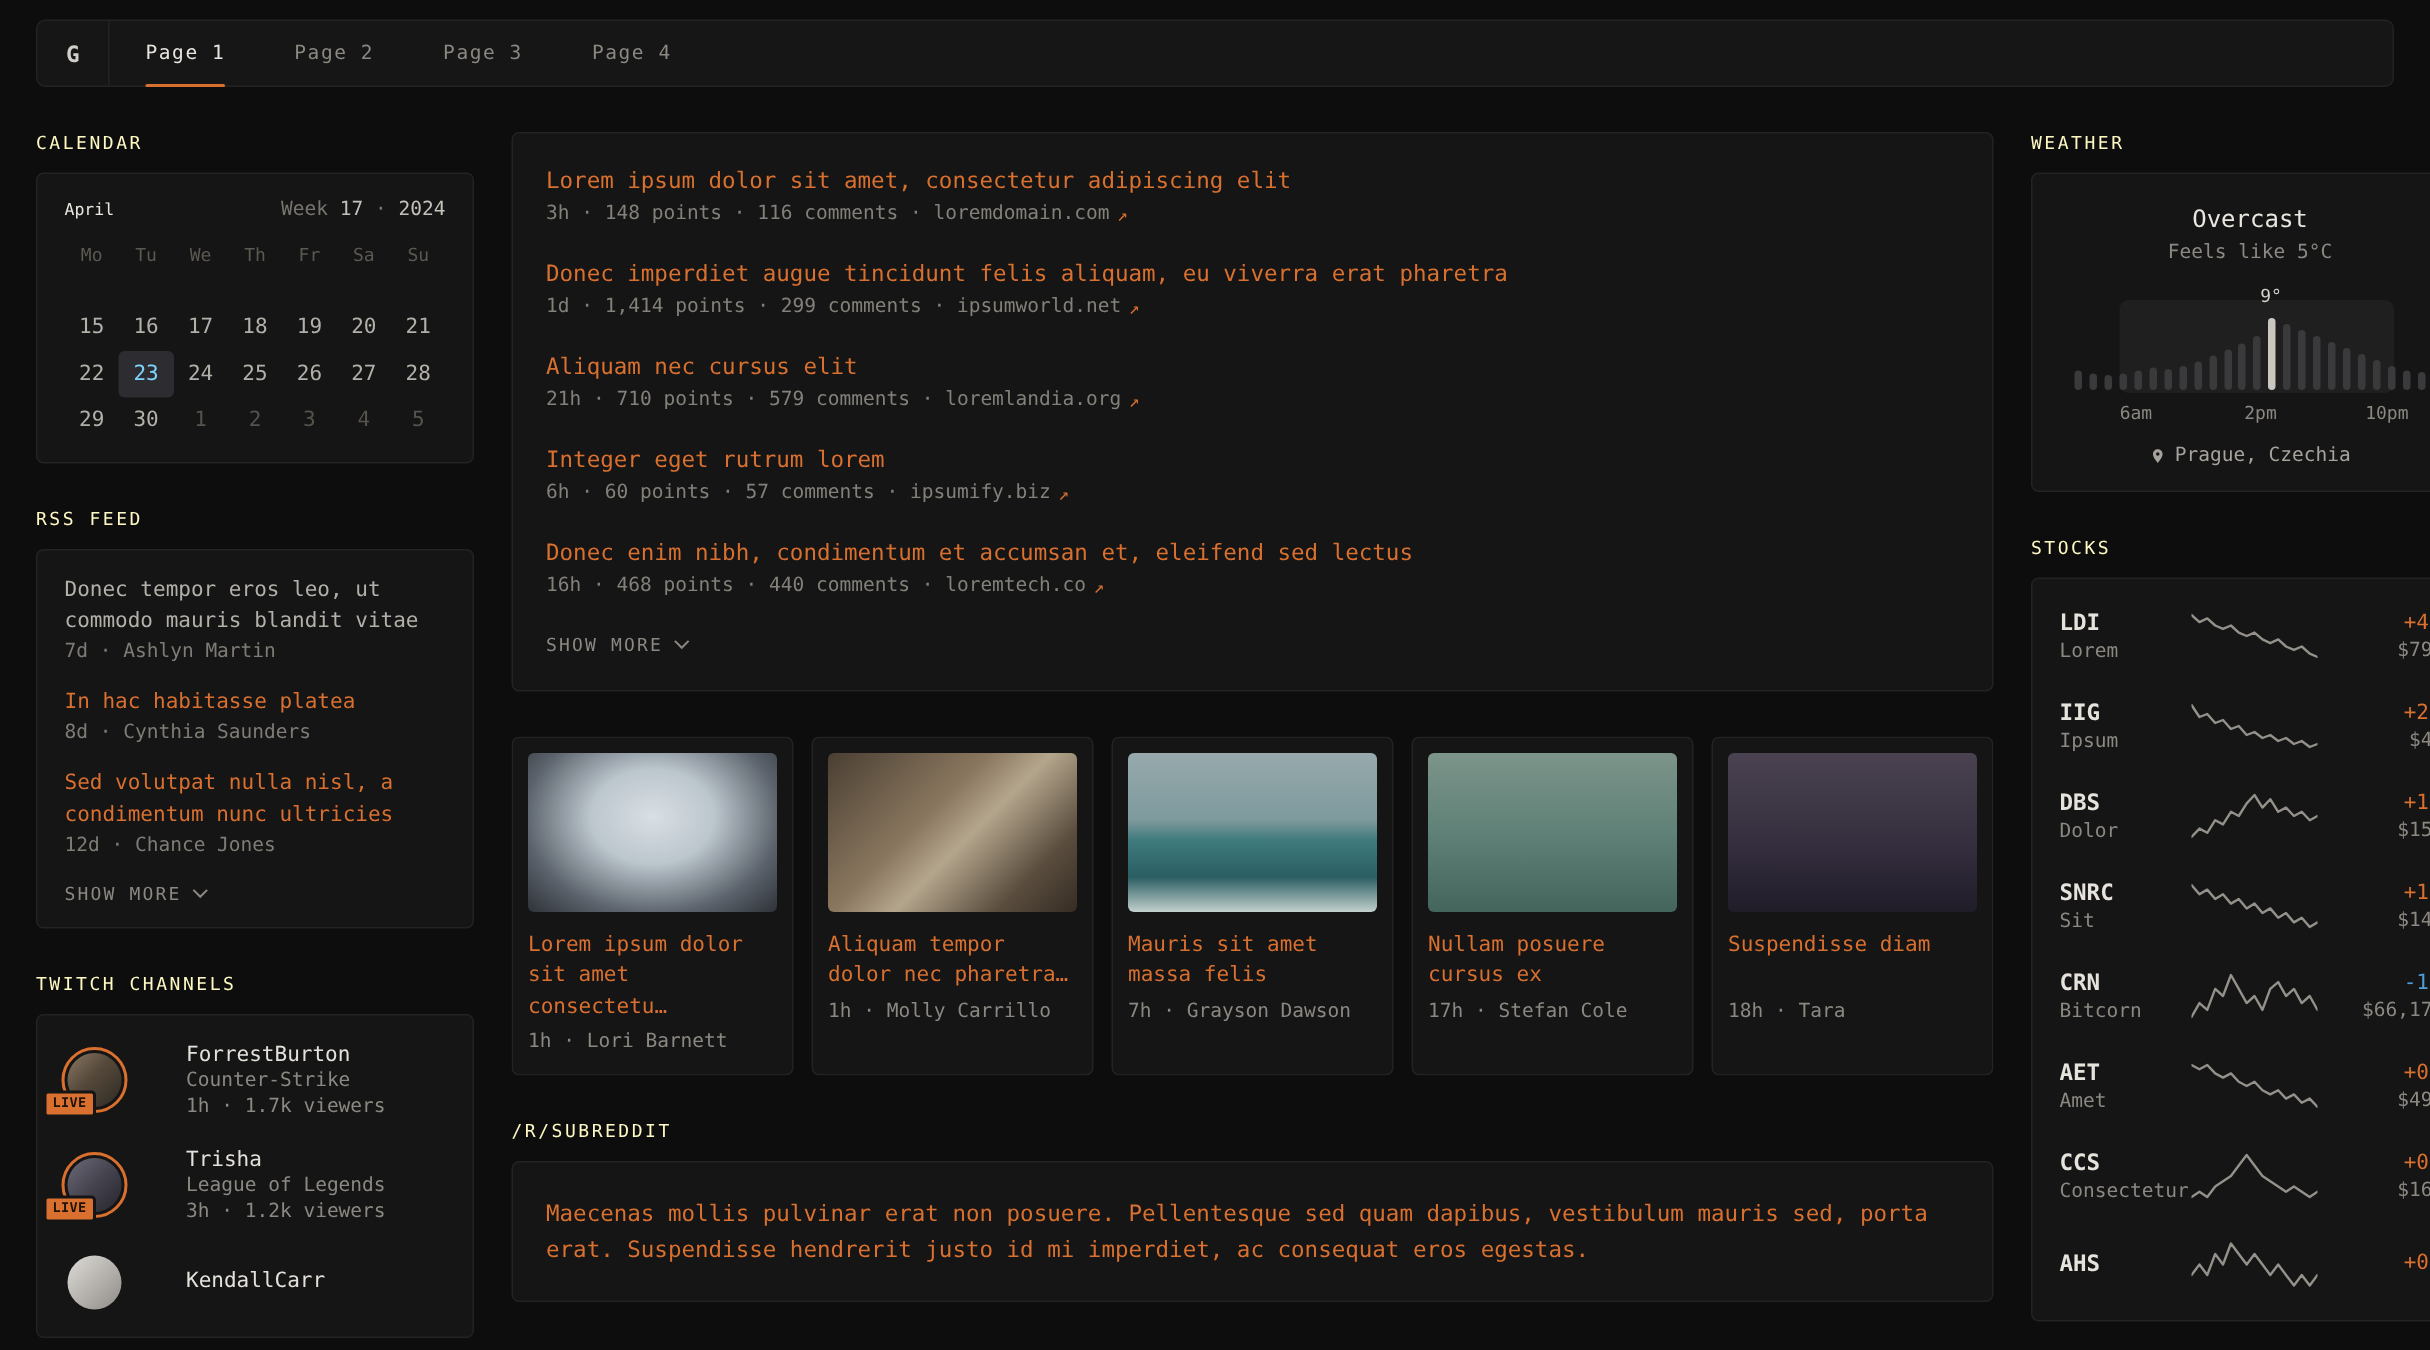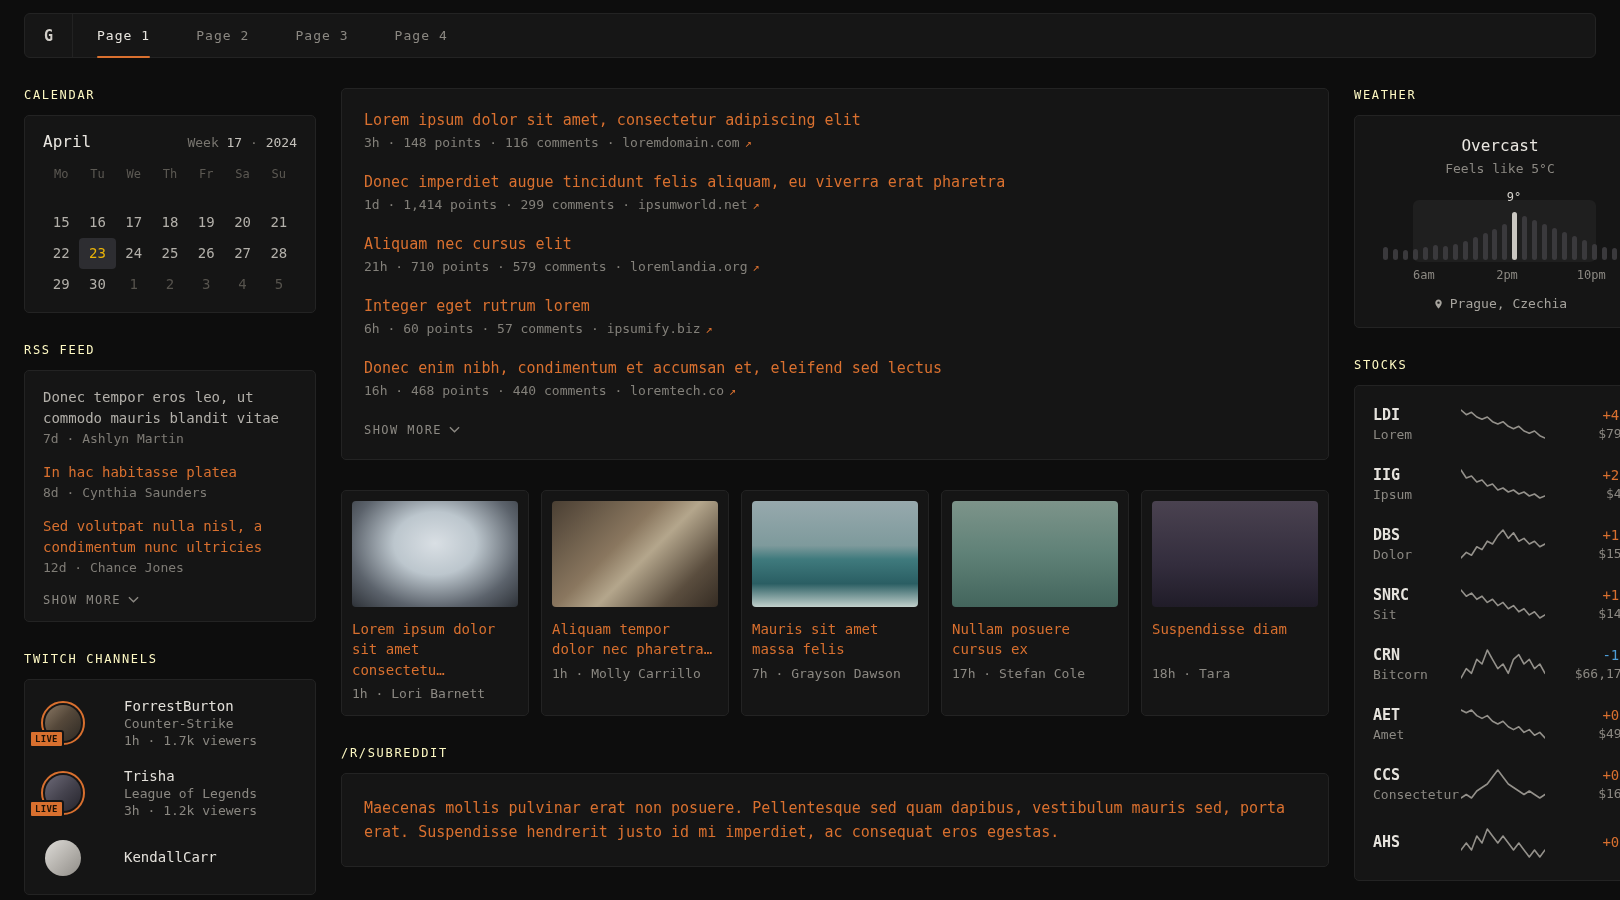--- a/index.html
+++ b/index.html
@@ -22,27 +22,27 @@
 
   
   .main { display:grid; grid-template-columns:292px 1fr 292px; gap:25px; padding:30px 75px 0 24px; align-items:start; }
   .widget { margin-bottom:30px; }
   .widget-header { font-size:12px; letter-spacing:.14em; color:#fef9c3; margin-bottom:13px; }
   .card { background:#151515; border:1px solid #232323; border-radius:5px; }
 
   
   .cal-card { padding:16px 18px 12px; }
   .cal-head { display:flex; justify-content:space-between; align-items:baseline; }
-  .cal-month { font-size:16px; color:#eae7e1; }
+  .cal-month { font-size:11px; color:#eae7e1; }
   .cal-week { font-size:13px; color:#78756f; }
   .cal-week b { color:#c4c1bb; font-weight:normal; }
   .cal-grid { display:grid; grid-template-columns:repeat(7,1fr); text-align:center; margin-top:16px; }
   .cal-dow { font-size:12px; color:#5c5953; padding-bottom:10px; }
   .cal-date { font-size:14px; color:#b3b0aa; height:31px; line-height:31px; border-radius:4px; cursor:pointer; }
-  .cal-date.today { background:#2d2d31; color:#eab308; }
+  .cal-date.today { background:#2d2d31; color:#7dd3fc; }
   .cal-date.dim { color:#56534d; }
 
   
   .rss-card { padding:16px 18px 14px; }
   .rss-item { margin-bottom:16px; }
   .rss-title { font-size:14px; line-height:1.5; color:var(--accent,#d9702f); cursor:pointer; }
   .rss-item.visited .rss-title { color:#b3b0aa; }
   .rss-meta { font-size:13px; color:#7f7c76; margin-top:2px; }
   .show-more { display:inline-flex; align-items:center; gap:7px; font-size:12px; letter-spacing:.12em; color:#8b8882; cursor:pointer; padding-top:2px;text-align:right; }
   .show-more svg { width:11px; height:8px; stroke:#8b8882; fill:none; stroke-width:1.5; }

